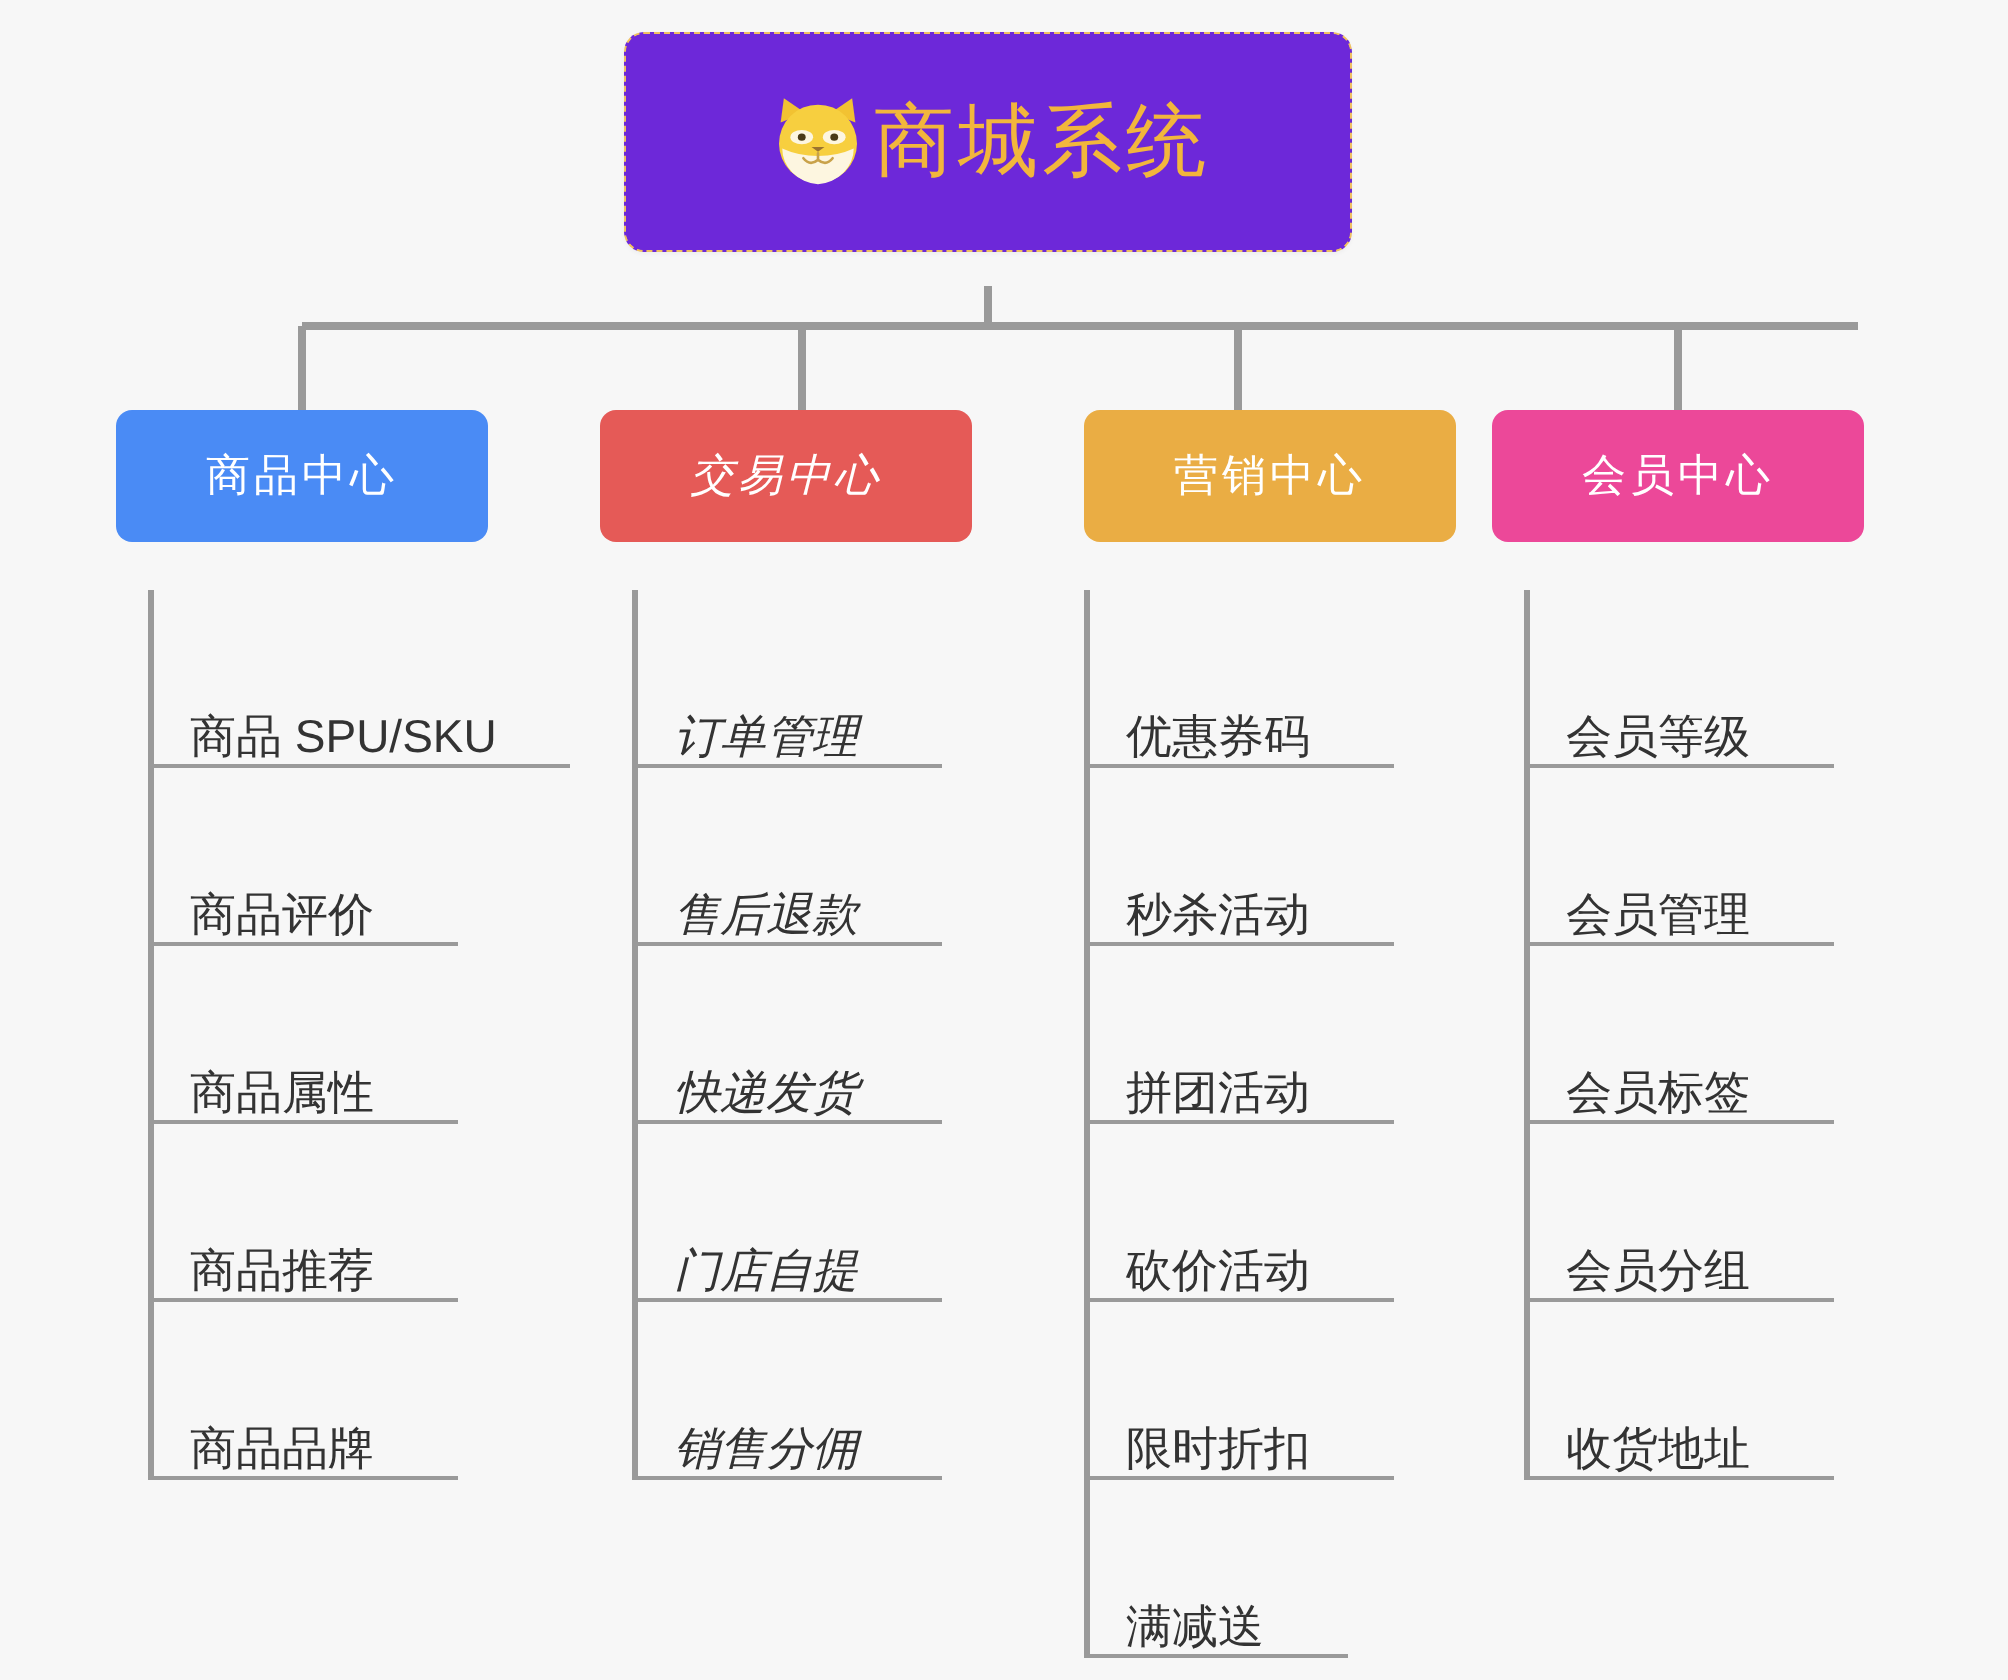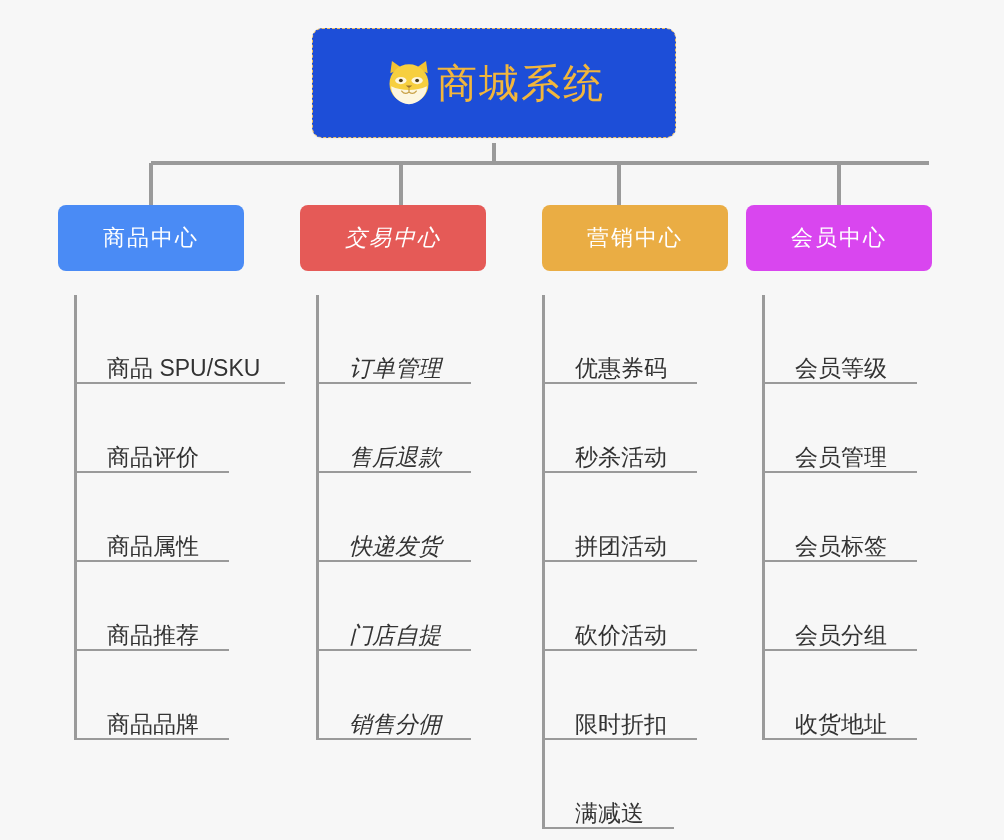--- a/index.html
+++ b/index.html
@@ -30,25 +30,25 @@
     top: 0;
     width: 1004px;
     height: 840px;
     pointer-events: none;
   }
 
   
   #root-node {
     position: absolute;
     left: 312px;
-    top: 28px;
+    top: 16px;
     width: 364px;
     height: 110px;
     box-sizing: border-box;
-    background: #1d4ed8;
+    background: #6d28d9;
     border: 1px dashed #f0c060;
     border-radius: 10px;
     display: flex;
     align-items: center;
     justify-content: center;
     gap: 2px;
     box-shadow: 0 1px 2px rgba(0,0,0,0.04);
   }
   #root-node .root-icon {
     width: 52px;
@@ -96,21 +96,21 @@
     margin-left: 16px;
     padding-left: 0;
     border-left: 3px solid #9a9a9a;
   }
   .leaf-item {
     position: relative;
     height: 89px;
     box-sizing: border-box;
     display: flex;
     align-items: flex-end;
-    padding-left: 30px;
+    padding-left: 18px;
     padding-bottom: 3px;
   }
   .leaf-item .leaf-underline {
     position: absolute;
     left: 0;
     bottom: 0;
     height: 2px;
     background: #9a9a9a;
   }
   .leaf-item .leaf-label {
@@ -240,21 +240,21 @@
           <span class="leaf-underline" style="width: 152px; background: rgb(154, 154, 154);"></span>
           <span class="leaf-label">限时折扣</span>
         </div>
         <div class="leaf-item">
           <span class="leaf-underline" style="width: 129px; background: rgb(154, 154, 154);"></span>
           <span class="leaf-label">满减送</span>
         </div>
       </div>
     </div>
   <div class="column" data-col="3">
-      <div class="cat-box" style="background: #d946ef; text-align: right;">
+      <div class="cat-box" style="background: #ec4899; text-align: right;">
         <span>会员中心</span>
       </div>
       <div class="leaf-list" style="border-left-color: rgb(154, 154, 154);">
         <div class="leaf-item">
           <span class="leaf-underline" style="width: 152px; background: rgb(154, 154, 154);"></span>
           <span class="leaf-label">会员等级</span>
         </div>
         <div class="leaf-item">
           <span class="leaf-underline" style="width: 152px; background: rgb(154, 154, 154);"></span>
           <span class="leaf-label">会员管理</span>

